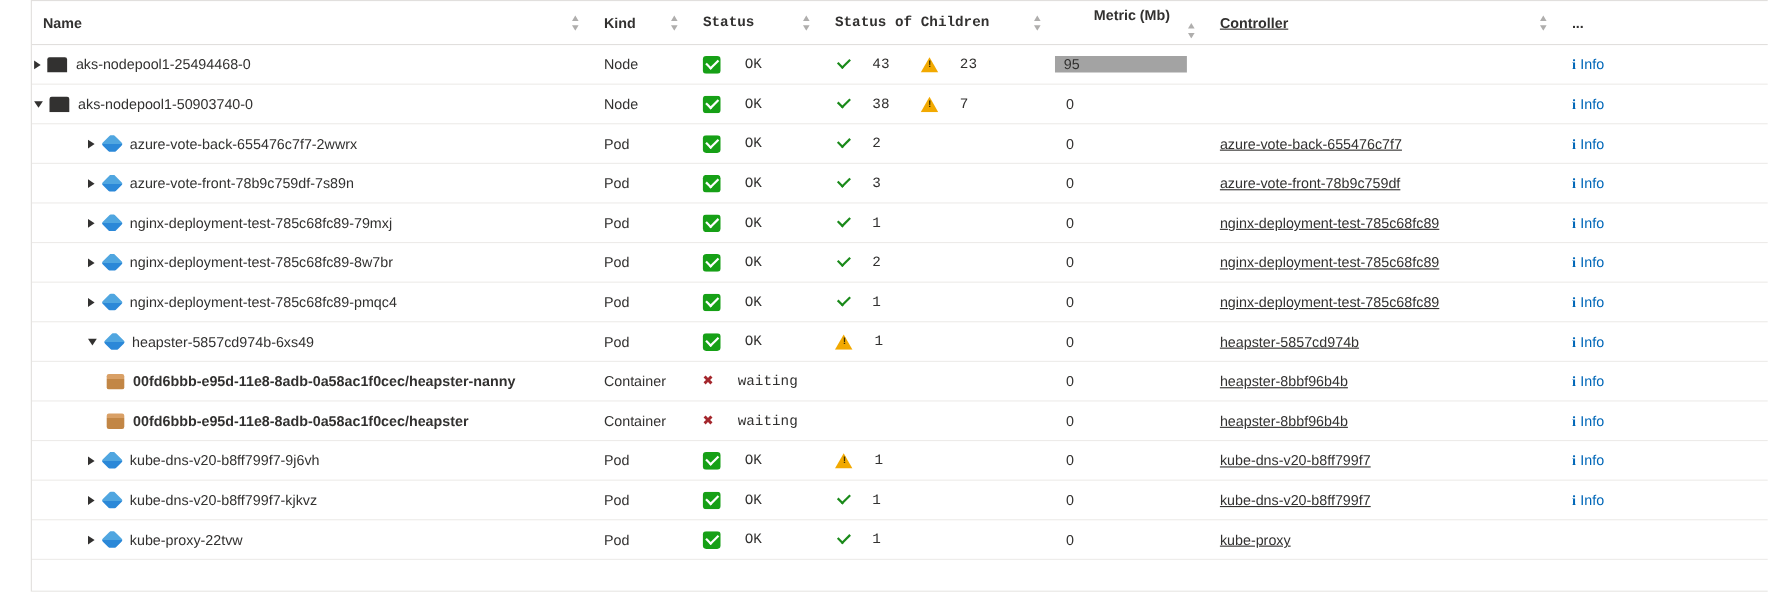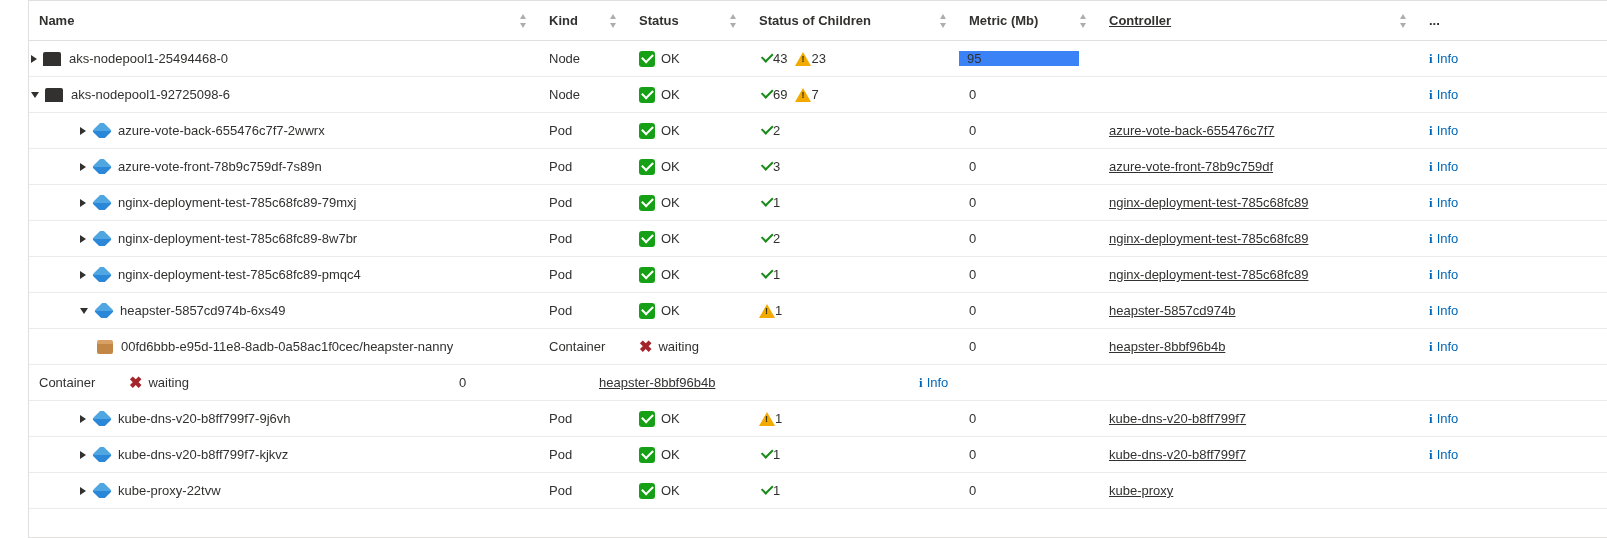--- a/index.html
+++ b/index.html
@@ -44,23 +44,23 @@
     min-height: 36px;
   }
   .header-row {
     font-weight: 600;
     height: 40px;
     border-bottom: 1px solid #e1dfdd;
   }
   .cell { padding: 0 10px; overflow: hidden; text-overflow: ellipsis; white-space: nowrap; }
   .c-name     { width: 510px; display: flex; align-items: center; }
   .c-kind     { width: 90px; }
-  .c-status   { width: 120px; display: flex; align-items: center; gap: 6px; }
-  .c-children { width: 210px; display: flex; align-items: center; gap: 0; }
-  .c-metric   { width: 140px; }
+  .c-status   { width: 120px; display: flex; align-items: center; gap: 22px; font-family: Liberation Mono, monospace; }
+  .c-children { width: 210px; display: flex; align-items: center; gap: 20px; font-family: Liberation Mono, monospace; }
+  .c-metric   { width: 140px; flex-direction: column; }
   .c-controller{ width: 320px; text-decoration: underline; }
   .c-more     { flex: 1; display: flex; align-items: center; gap: 4px; color: #0067b8; }
   .c-more .i-icon {
     font-weight: 700;
     font-family: Georgia, serif;
     color: #0067b8;
   }
 
   .sort-icon {
     display: inline-block;
@@ -92,21 +92,21 @@
   }
   .caret.open {
     border-left: 4px solid transparent;
     border-right: 4px solid transparent;
     border-top: 6px solid #323130;
     border-bottom: none;
   }
 
   .indent0 { padding-left: 2px; }
   .indent1 { padding-left: 51px; }
-  .indent2 { padding-left: 56px; }
+  .indent2 { padding-left: 56px; font-weight: bold; }
 
   .icon-node {
     display: inline-block;
     width: 18px; height: 14px;
     background: #323130;
     border-radius: 2px 2px 0 0;
     position: relative;
     margin-right: 8px;
     flex-shrink: 0;
   }
@@ -188,21 +188,21 @@
     content: "!";
     position: absolute;
     left: -2px;
     top: 2px;
     font-size: 9px;
     font-weight: 700;
     color: #3b2f00;
   }
 
   .metric-highlight {
-    background: #3b82f6;
+    background: #a3a3a3;
     padding: 4px 8px;
     margin: -4px 0;
     display: inline-block;
     min-width: 120px;
   }
 </style>
 </head>
 <body>
 
 <div class="viewport">
@@ -260,30 +260,30 @@
           <div class="cell c-controller"></div>
           <div class="cell c-more">
             <span class="i-icon">i</span>
             <span> Info</span>
           </div>
         </div>
         <div class="data-row">
           <div class="cell c-name indent0">
             <span class="caret open"></span>
             <span class="icon-node"></span>
-            <span>aks-nodepool1-92725098-6</span>
+            <span>aks-nodepool1-50903740-0</span>
           </div>
           <div class="cell c-kind">Node</div>
           <div class="cell c-status">
             <span class="status-ok"></span>
             <span>OK</span>
           </div>
           <div class="cell c-children">
             <span class="check-green"></span>
-            <span style="margin-right: 8px;"> 69</span>
+            <span style="margin-right: 8px;"> 38</span>
             <span class="warn-tri"></span>
             <span> 7</span>
           </div>
           <div class="cell c-metric">0</div>
           <div class="cell c-controller"></div>
           <div class="cell c-more">
             <span class="i-icon">i</span>
             <span> Info</span>
           </div>
         </div>
@@ -432,20 +432,25 @@
           </div>
           <div class="cell c-children"></div>
           <div class="cell c-metric">0</div>
           <div class="cell c-controller">heapster-8bbf96b4b</div>
           <div class="cell c-more">
             <span class="i-icon">i</span>
             <span> Info</span>
           </div>
         </div>
         <div class="data-row">
+          <div class="cell c-name indent2">
+            <span style="display: inline-block; width: 12px;"></span>
+            <span class="icon-container"></span>
+            <span>00fd6bbb-e95d-11e8-8adb-0a58ac1f0cec/heapster</span>
+          </div>
           <div class="cell c-kind">Container</div>
           <div class="cell c-status">
             <span class="status-x">✖</span>
             <span>waiting</span>
           </div>
           <div class="cell c-children"></div>
           <div class="cell c-metric">0</div>
           <div class="cell c-controller">heapster-8bbf96b4b</div>
           <div class="cell c-more">
             <span class="i-icon">i</span>

